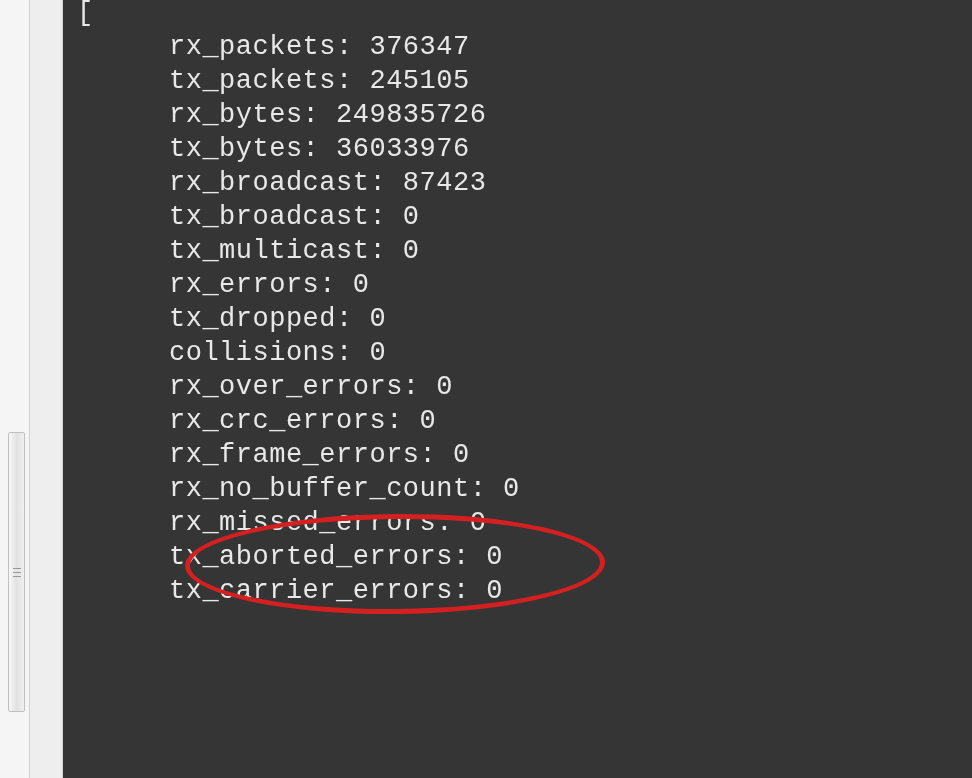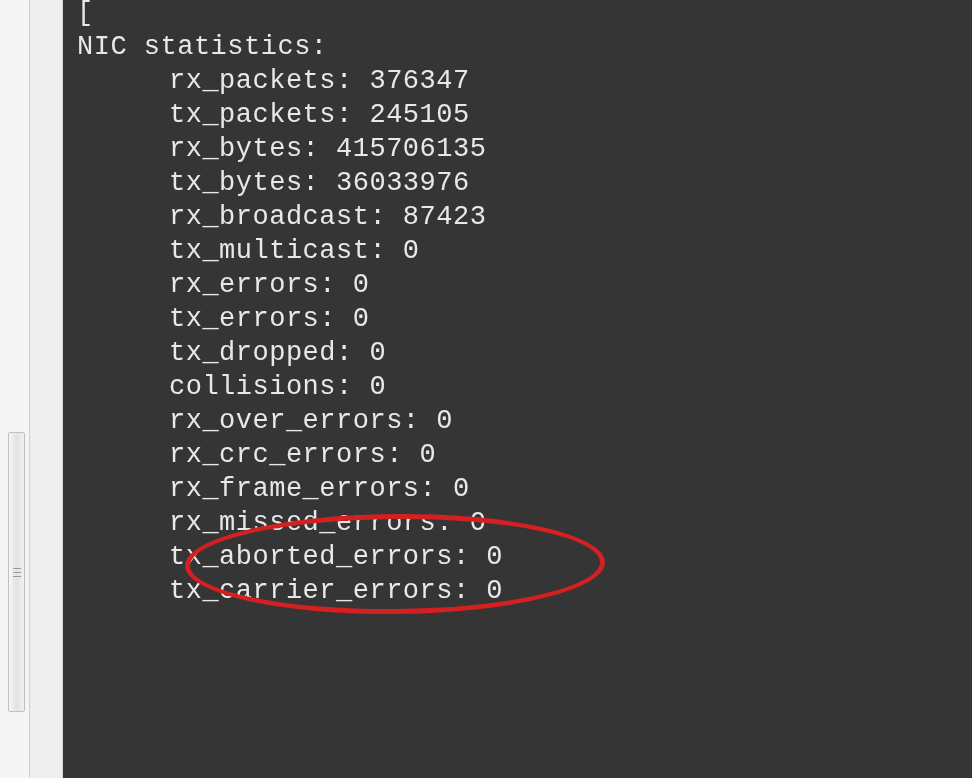--- a/index.html
+++ b/index.html
@@ -100,33 +100,33 @@
         <span></span>
         <span></span>
     </div>
   </div>
 </div>
 
 <div class="gutter"></div>
 
 <div class="terminal">
   <div class="line header-line">[</div>
-  <div class="line">NIC statistics:</div>
   <div id="stats-container">
       <div class="line indent">rx_packets: 376347</div>
       <div class="line indent">tx_packets: 245105</div>
-      <div class="line indent">rx_bytes: 415706135</div>
+      <div class="line indent">rx_bytes: 249835726</div>
       <div class="line indent">tx_bytes: 36033976</div>
       <div class="line indent">rx_broadcast: 87423</div>
+      <div class="line indent">tx_broadcast: 0</div>
       <div class="line indent">tx_multicast: 0</div>
       <div class="line indent">rx_errors: 0</div>
-      <div class="line indent">tx_errors: 0</div>
       <div class="line indent">tx_dropped: 0</div>
       <div class="line indent">collisions: 0</div>
       <div class="line indent">rx_over_errors: 0</div>
       <div class="line indent">rx_crc_errors: 0</div>
       <div class="line indent">rx_frame_errors: 0</div>
+      <div class="line indent">rx_no_buffer_count: 0</div>
       <div class="line indent">rx_missed_errors: 0</div>
       <div class="line indent">tx_aborted_errors: 0</div>
       <div class="line indent">tx_carrier_errors: 0</div>
     </div>
   <div class="ellipse-annotation"></div>
 </div>
 
 </body></html>

